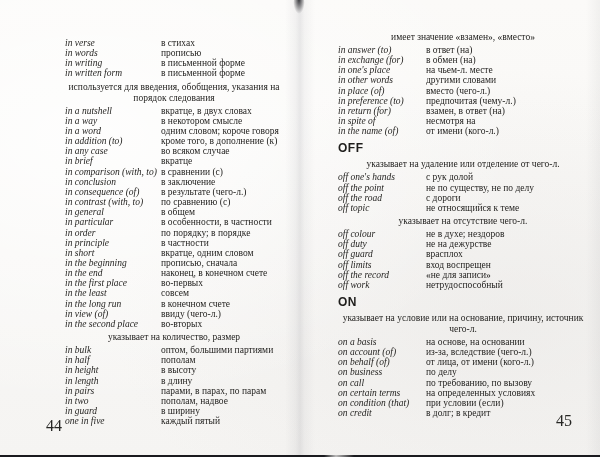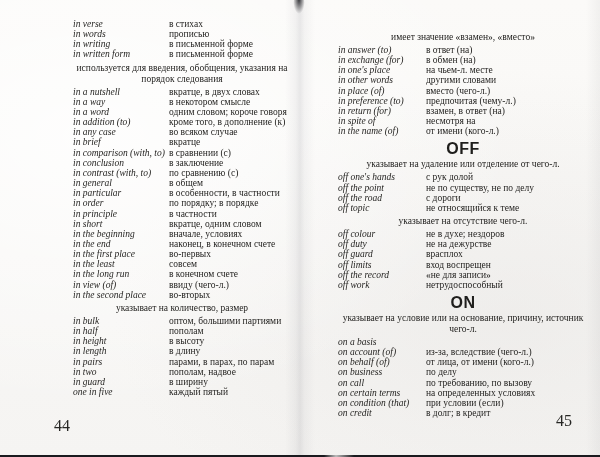--- a/index.html
+++ b/index.html
@@ -63,22 +63,21 @@
   }
   .page {
     position: absolute;
     top: 0;
     height: 457px;
     box-sizing: border-box;
   }
   .page-left {
     left: 0;
     width: 287px;
-    padding: 19px 4px 0 65px;
-    margin-left: 8px;
+    padding: 38px 4px 0 65px;
   }
   .page-right {
     left: 313px;
     width: 287px;
     padding: 29px 12px 0 25px;
   }
   .entry {
     display: grid;
     grid-template-columns: 96px 1fr;
     font-size: 9.5px;
@@ -97,24 +96,23 @@
   .section-header {
     font-weight: normal;
     font-size: 9.5px;
     line-height: 11px;
     text-align: center;
     margin: 3px 0 2px 0;
   }
   .section-title {
     font-family: "Liberation Sans", sans-serif;
     font-weight: bold;
-    font-size: 16px;
+    font-size: 12px;
     line-height: 13px;
     letter-spacing: 0.5px;
-    text-align: center;
     margin: 6px 0 4px 0;
   }
   .page-number {
     position: absolute;
     font-size: 16px;
     color: #262624;
   }
   .page-left .page-number {
     left: 46px;
     top: 417px;
@@ -173,20 +171,24 @@
         </div>
         <div class="entry">
           <span class="term">in comparison (with, to)</span>
           <span class="translation">в сравнении (с)</span>
         </div>
         <div class="entry">
           <span class="term">in conclusion</span>
           <span class="translation">в заключение</span>
         </div>
         <div class="entry">
+          <span class="term">in consequence (of)</span>
+          <span class="translation">в результате (чего-л.)</span>
+        </div>
+        <div class="entry">
           <span class="term">in contrast (with, to)</span>
           <span class="translation">по сравнению (с)</span>
         </div>
         <div class="entry">
           <span class="term">in general</span>
           <span class="translation">в общем</span>
         </div>
         <div class="entry">
           <span class="term">in particular</span>
           <span class="translation">в особенности, в частности</span>
@@ -198,21 +200,21 @@
         <div class="entry">
           <span class="term">in principle</span>
           <span class="translation">в частности</span>
         </div>
         <div class="entry">
           <span class="term">in short</span>
           <span class="translation">вкратце, одним словом</span>
         </div>
         <div class="entry">
           <span class="term">in the beginning</span>
-          <span class="translation">вначале, условиях</span>
+          <span class="translation">прописью, сначала</span>
         </div>
         <div class="entry">
           <span class="term">in the end</span>
           <span class="translation">наконец, в конечном счете</span>
         </div>
         <div class="entry">
           <span class="term">in the first place</span>
           <span class="translation">во-первых</span>
         </div>
         <div class="entry">
@@ -348,20 +350,21 @@
           <span class="translation">«не для записи»</span>
         </div>
         <div class="entry">
           <span class="term">off work</span>
           <span class="translation">нетрудоспособный</span>
         </div>
         <div class="section-title">ON</div>
         <div class="section-header">указывает на условие или на основание, причину, источник чего-л.</div>
         <div class="entry">
           <span class="term">on a basis</span>
+          <span class="translation">на основе, на основании</span>
         </div>
         <div class="entry">
           <span class="term">on account (of)</span>
           <span class="translation">из-за, вследствие (чего-л.)</span>
         </div>
         <div class="entry">
           <span class="term">on behalf (of)</span>
           <span class="translation">от лица, от имени (кого-л.)</span>
         </div>
         <div class="entry">

